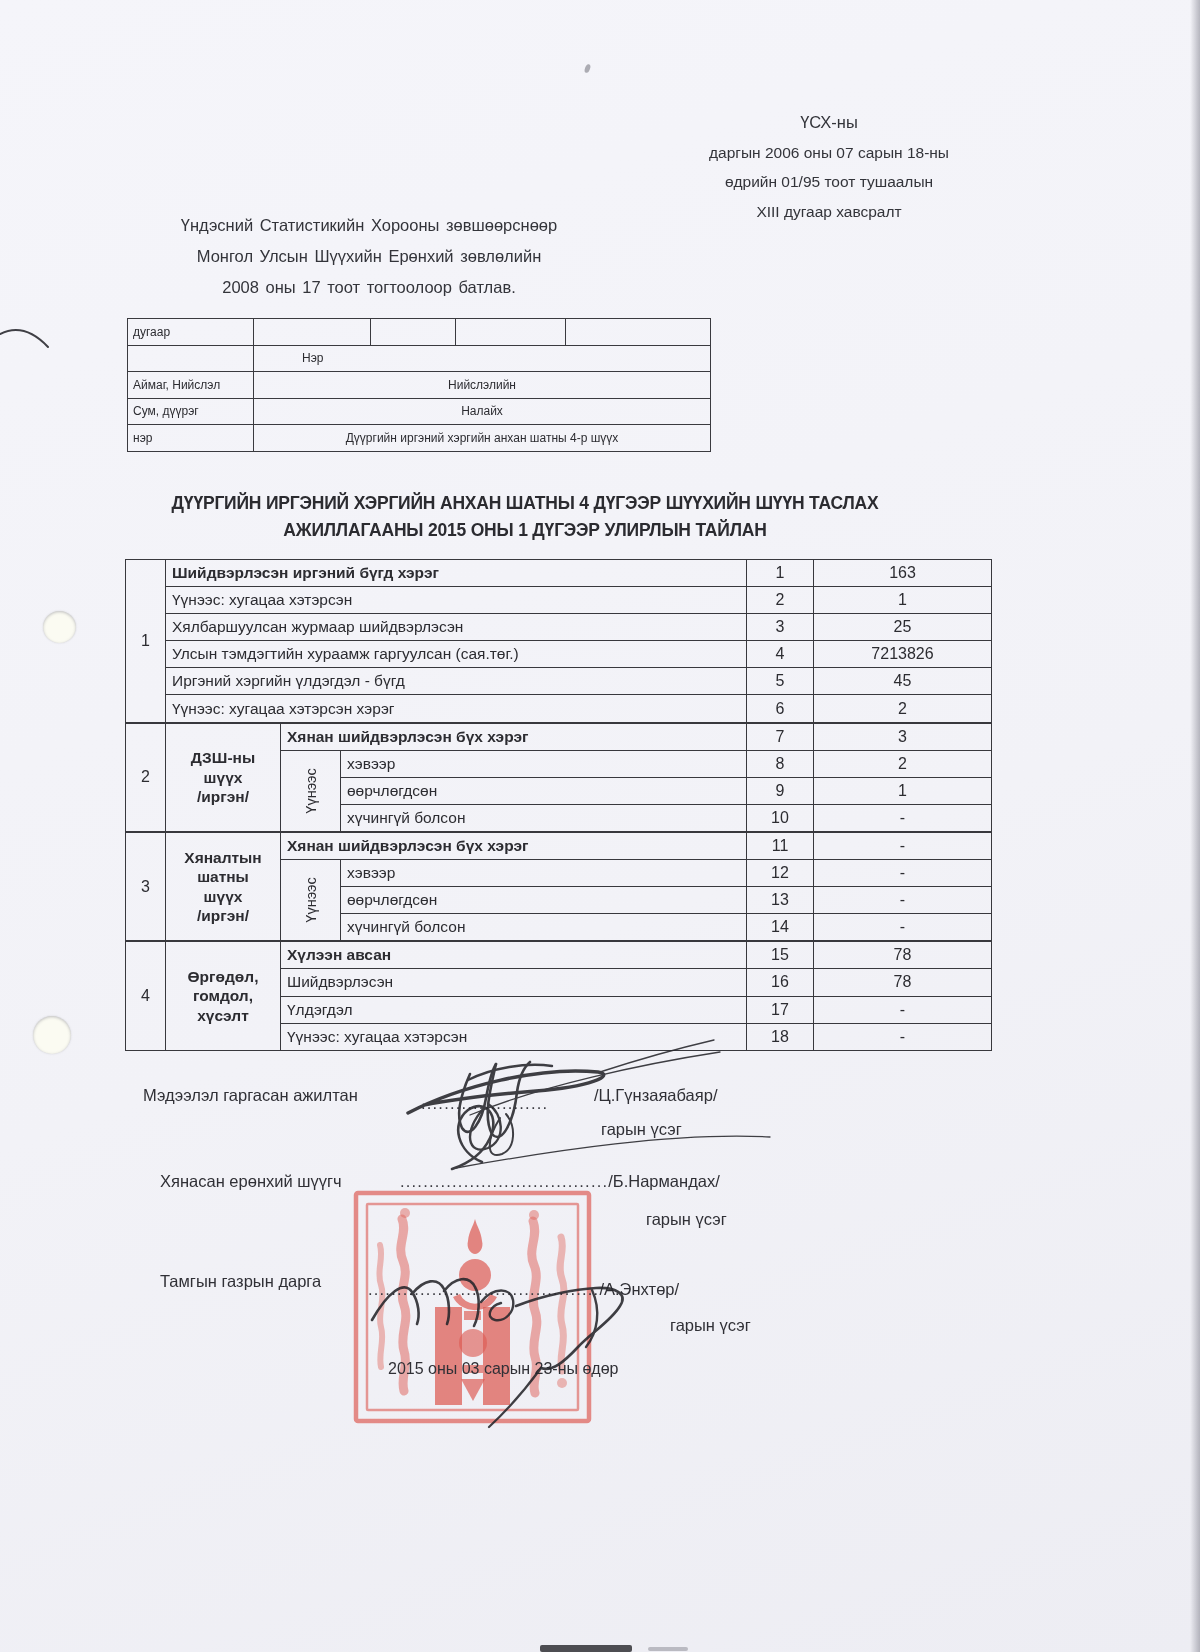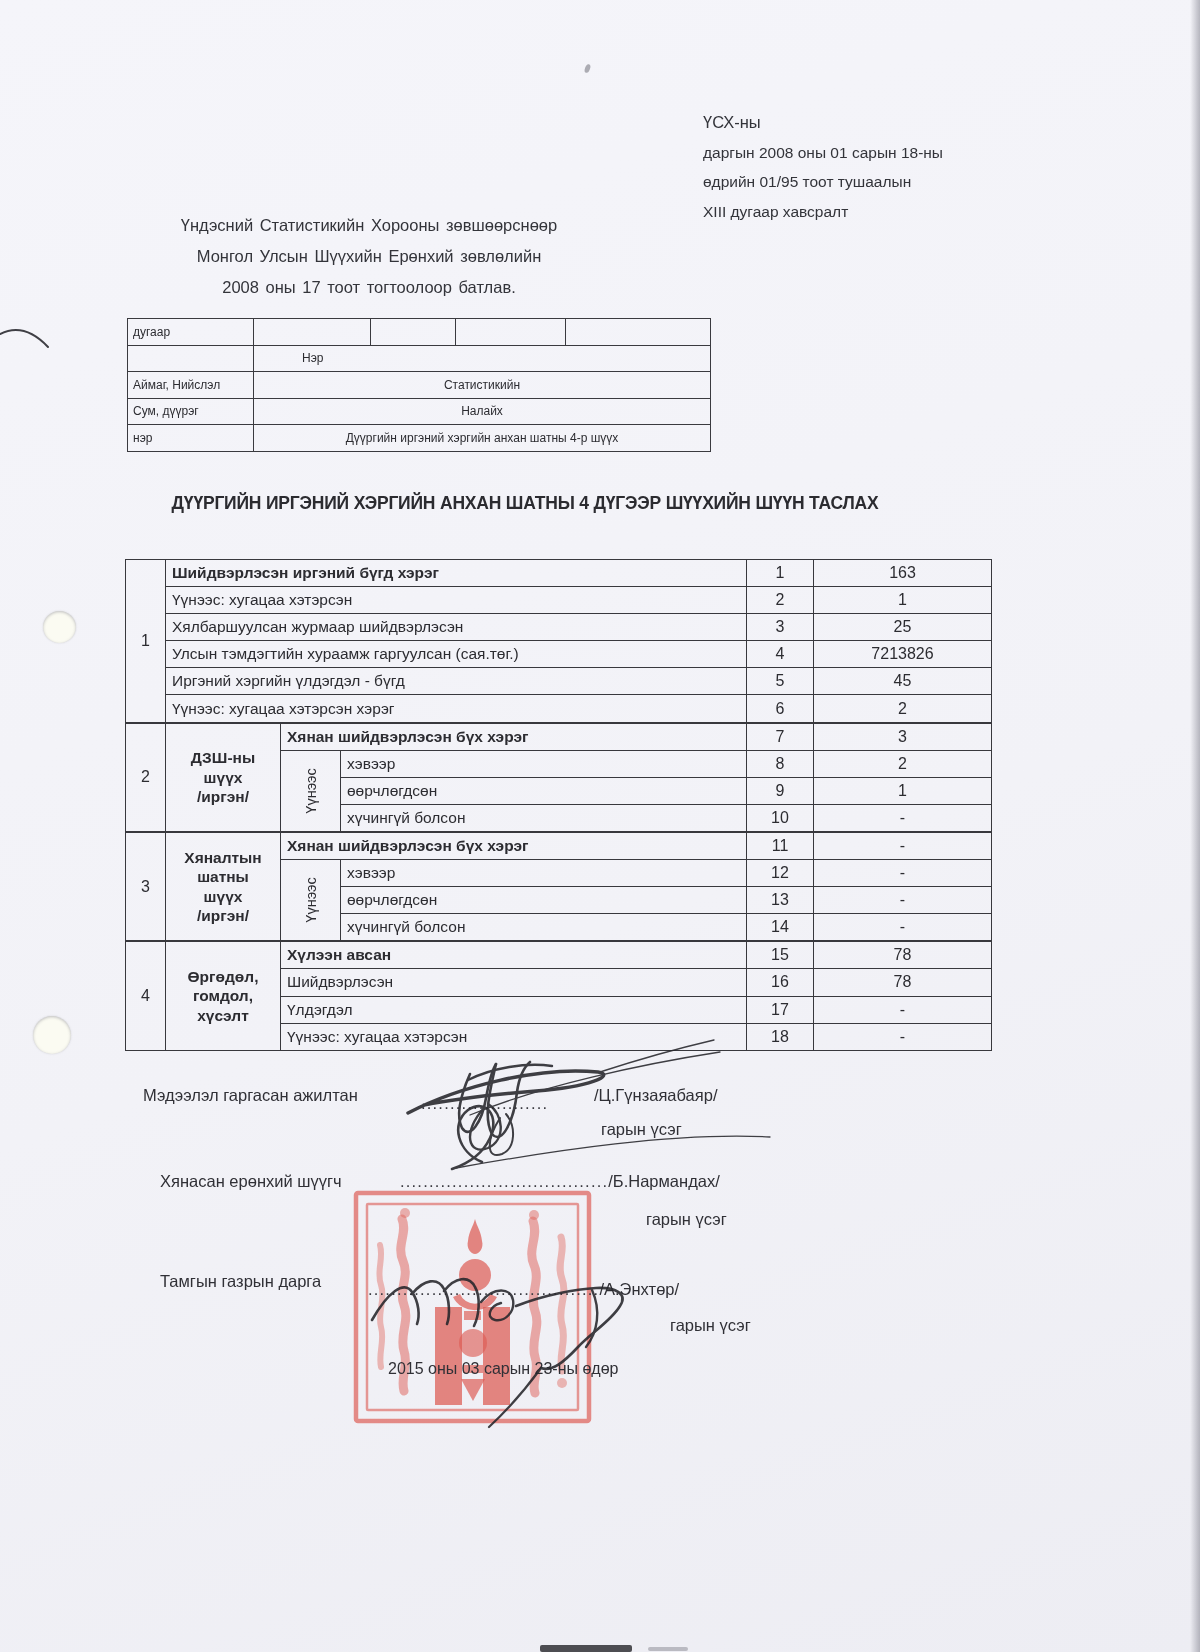--- a/index.html
+++ b/index.html
@@ -31,21 +31,21 @@
   }
   .bottom-smudge{
     position:absolute;left:648px;top:1647px;width:40px;height:4px;
     background:rgba(90,90,100,.35);border-radius:2px;
   }
   .speck{position:absolute;left:585px;top:64px;width:5px;height:9px;
     border-radius:50%;background:rgba(100,100,110,.5);transform:rotate(20deg);}
   
   .header-right{
     position:absolute;left:703px;top:108px;width:252px;
-    font-size:15.5px;line-height:29.5px;color:#33343a;
+    text-align:center;font-size:15.5px;line-height:29.5px;color:#33343a;
   }
   .header-right .hr-l1{font-size:16.5px;}
   .header-left{
     position:absolute;left:95px;top:210px;width:548px;
     text-align:center;font-size:16.5px;line-height:31px;word-spacing:2px;color:#33343a;
   }
   .notes{
     position:absolute;left:710px;top:240px;width:238px;
     font-size:15.3px;line-height:19.5px;color:#33343a;
   }
@@ -104,21 +104,21 @@
 
   <div class="hole hole-1"></div>
   <div class="hole hole-2"></div>
   <div class="edge-shadow-right"></div>
   <div class="bottom-mark"></div>
   <div class="bottom-smudge"></div>
   <div class="speck"></div>
 
   <div class="header-right">
     <div class="hr-l1">ҮСХ-ны</div>
-    <div>даргын 2008  оны 01 сарын 18-ны</div>
+    <div>даргын 2006  оны 07 сарын 18-ны</div>
     <div>өдрийн 01/95 тоот тушаалын</div>
     <div>XIII дугаар хавсралт</div>
   </div>
 
   <div class="header-left">
     <div>Үндэсний  Статистикийн  Хорооны зөвшөөрснөөр</div>
     <div>Монгол Улсын Шүүхийн Ерөнхий зөвлөлийн</div>
     <div>2008  оны 17 тоот тогтоолоор батлав.</div>
   </div>
 
@@ -138,35 +138,36 @@
       <td></td>
       <td></td>
       <td></td>
     </tr>
     <tr>
       <td></td>
       <td colspan="4" class="ner">Нэр</td>
     </tr>
     <tr>
       <td>Аймаг, Нийслэл</td>
-      <td colspan="4" class="c">Статистикийн</td>
+      <td colspan="4" class="c">Нийслэлийн</td>
     </tr>
     <tr>
       <td>Сум, дүүрэг</td>
       <td colspan="4" class="c">Налайх</td>
     </tr>
     <tr>
       <td>нэр</td>
       <td colspan="4" class="c">Дүүргийн иргэний хэргийн анхан шатны 4-р  шүүх</td>
     </tr>
   </tbody>
     </table>
 
   <div class="title">
     <div>ДҮҮРГИЙН ИРГЭНИЙ ХЭРГИЙН АНХАН ШАТНЫ 4 ДҮГЭЭР ШҮҮХИЙН ШҮҮН ТАСЛАХ</div>
+    <div>АЖИЛЛАГААНЫ 2015 ОНЫ 1 ДҮГЭЭР УЛИРЛЫН ТАЙЛАН</div>
   </div>
 
   <table class="main-table">
     <colgroup>
         <col style="width:40px">
         <col style="width:115px">
         <col style="width:60px">
         <col style="width:406px">
         <col style="width:67px">
         <col style="width:178px">

